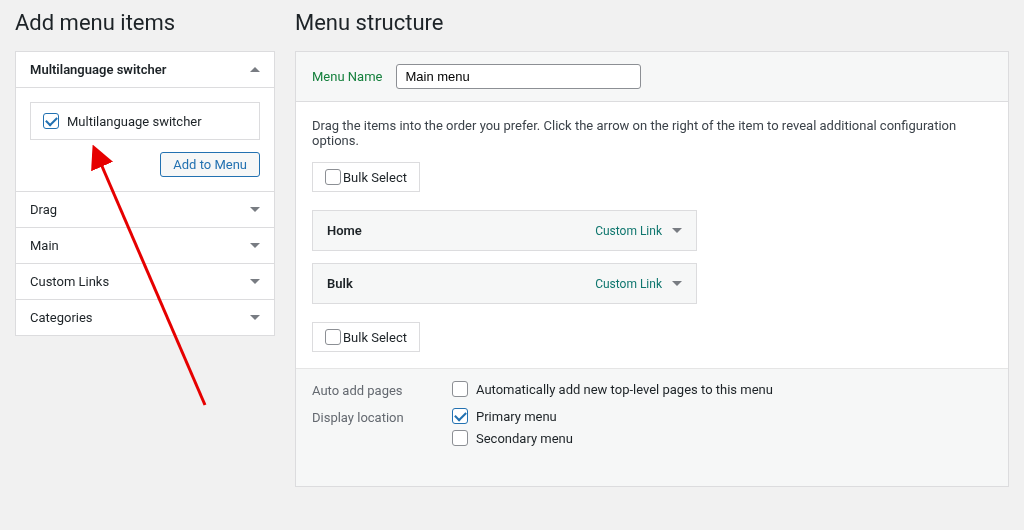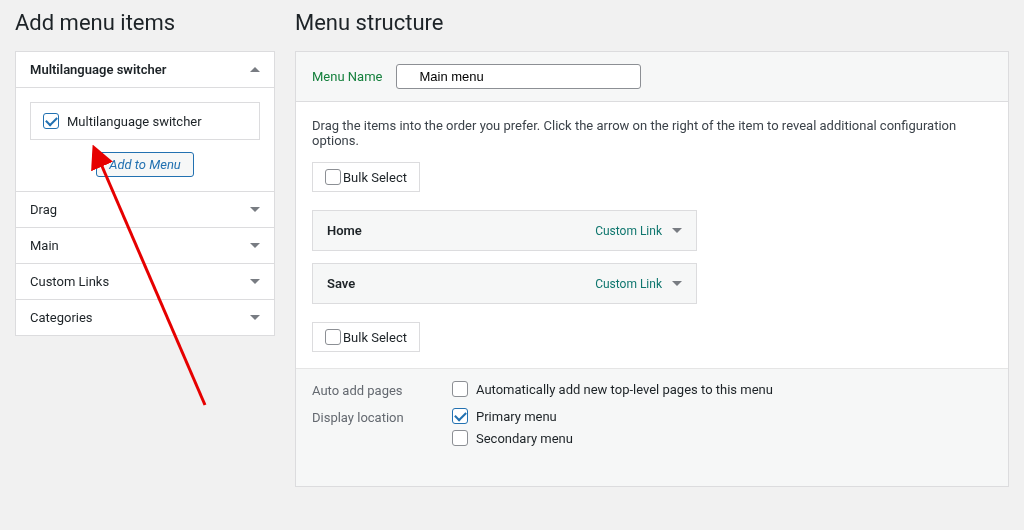--- a/index.html
+++ b/index.html
@@ -105,39 +105,38 @@
       display: inline-block;
       padding: 4px 12px;
       border: 1px solid #2271b1;
       border-radius: 3px;
       color: #2271b1;
       background: #f6f7f7;
       cursor: pointer;
       font-size: 13px;
     }
     .button-right-wrap {
-      text-align: center;
-      font-style: italic;
+      text-align: right;
     }
     .right-panel {
       border: 1px solid #dcdcde;
       background: #f6f7f7;
     }
     .menu-name-row {
       padding: 12px 16px;
       display: flex;
       align-items: center;
       gap: 14px;
       border-bottom: 1px solid #dcdcde;
     }
     .menu-name-row label {
       color: #15803d;
     }
     .menu-name-input {
-      padding: 4px 22px;
+      padding: 4px 8px;
       border: 1px solid #8c8f94;
       border-radius: 3px;
       font-size: 13px;
       width: 245px;
       background: #fff;
     }
     .menu-body {
       background: #fff;
       padding: 16px;
     }
@@ -288,21 +287,21 @@
         </div>
         <div class="menu-items-list">
           <div class="menu-item">
             <span class="menu-item-title">Home</span>
             <span class="menu-item-right">
               <span>Custom Link</span>
               <span class="caret caret-down"></span>
             </span>
           </div>
           <div class="menu-item">
-            <span class="menu-item-title">Save</span>
+            <span class="menu-item-title">Bulk</span>
             <span class="menu-item-right">
               <span>Custom Link</span>
               <span class="caret caret-down"></span>
             </span>
           </div>
         </div>
         <div class="bulk-select">
           <span class="wp-checkbox"></span>
           <span>Bulk Select</span>
         </div>

